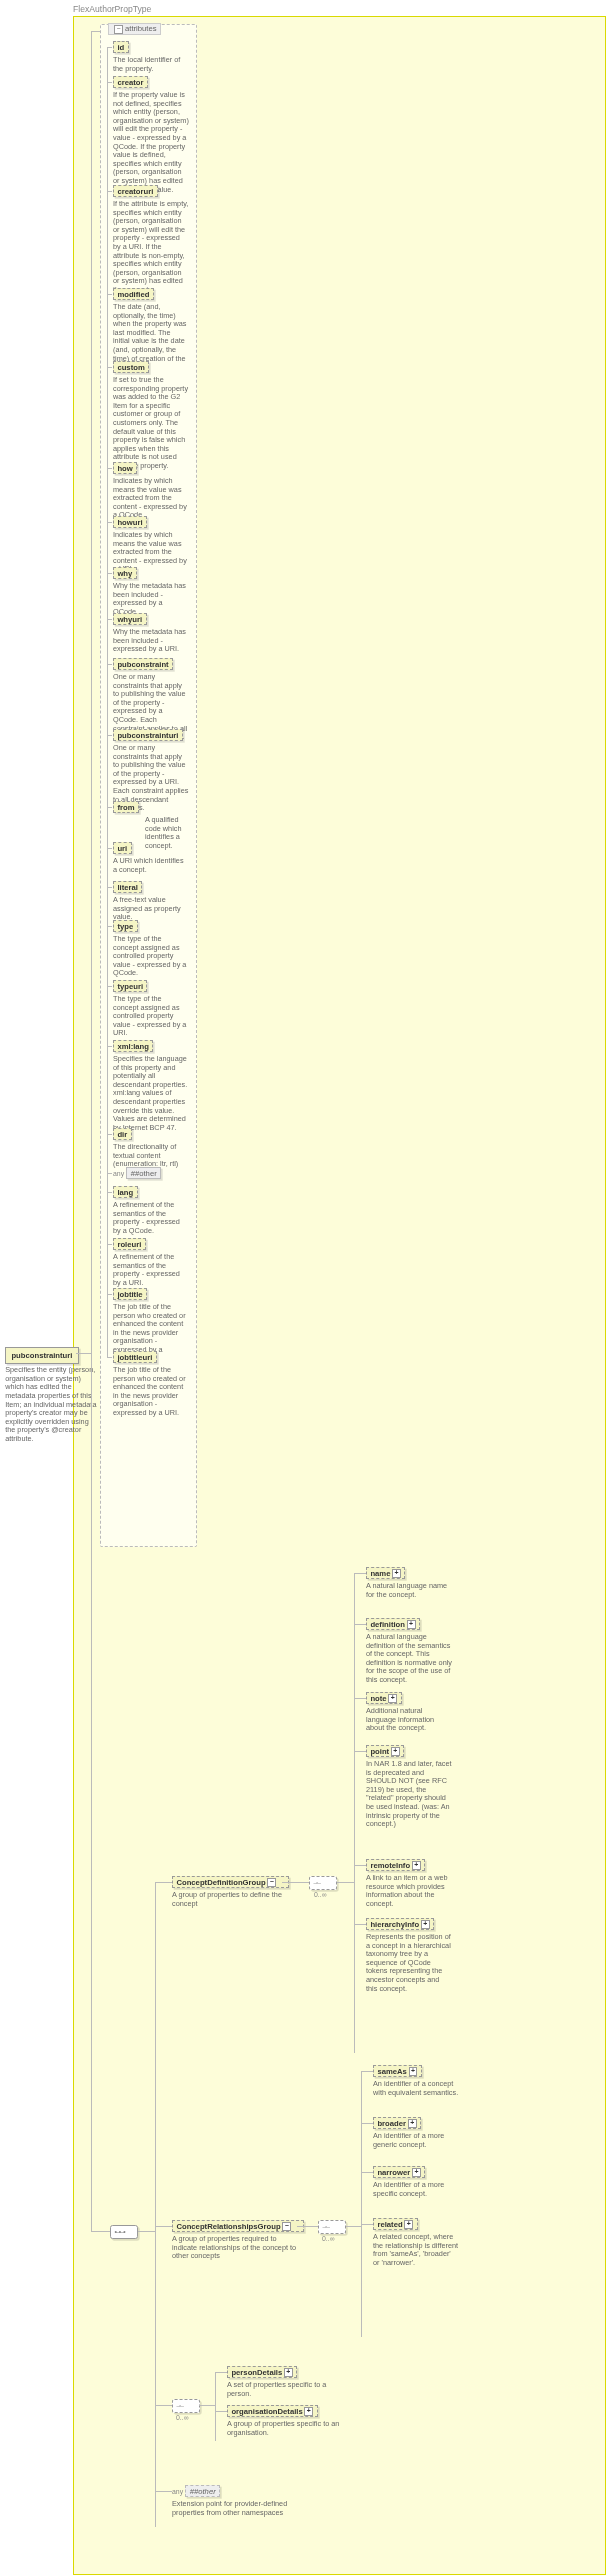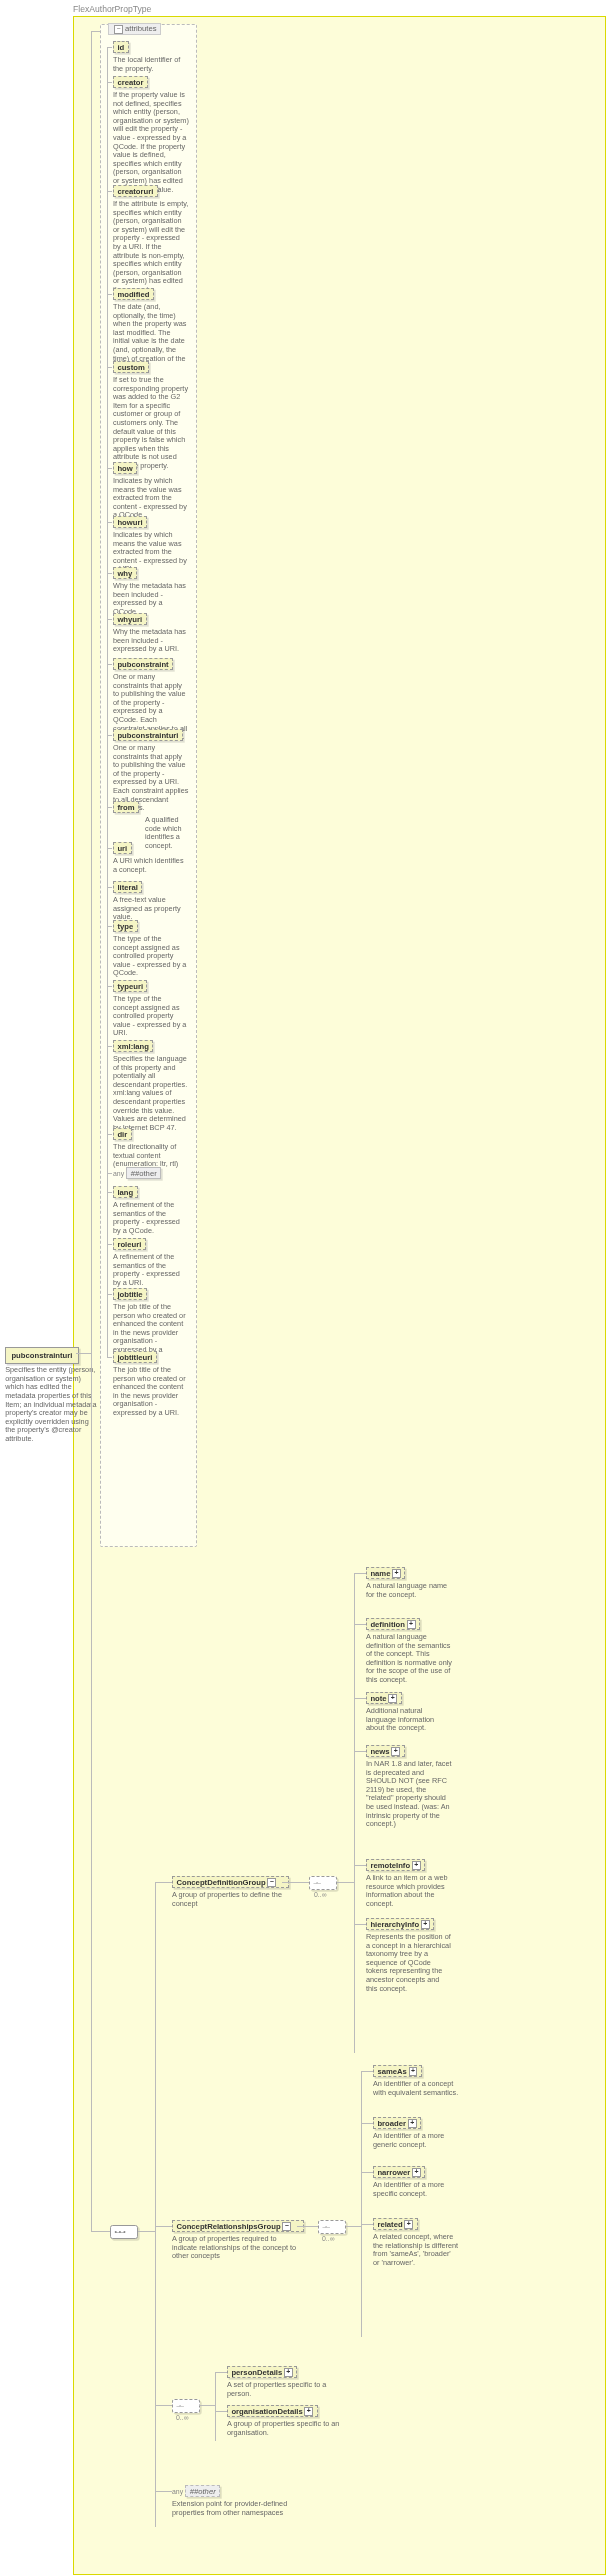--- a/index.html
+++ b/index.html
@@ -246,21 +246,21 @@
   <div class="hline" style="left:354px; top:1573px; width:12px;"></div>
   <div class="node" style="left:366px; top:1567px; width:112px;"><span class="lbl optional"><span>name</span><span class="icon-box">+</span></span><div class="desc">A natural language name for the concept.</div></div>
 
   <div class="hline" style="left:354px; top:1624px; width:12px;"></div>
   <div class="node" style="left:366px; top:1618px; width:112px;"><span class="lbl optional"><span>definition</span><span class="icon-box">+</span></span><div class="desc">A natural language definition of the semantics of the concept. This definition is normative only for the scope of the use of this concept.</div></div>
 
   <div class="hline" style="left:354px; top:1698px; width:12px;"></div>
   <div class="node" style="left:366px; top:1692px; width:112px;"><span class="lbl optional"><span>note</span><span class="icon-box">+</span></span><div class="desc">Additional natural language information about the concept.</div></div>
 
   <div class="hline" style="left:354px; top:1751px; width:12px;"></div>
-  <div class="node" style="left:366px; top:1745px; width:112px;"><span class="lbl optional"><span>news</span><span class="icon-box">+</span></span><div class="desc">In NAR 1.8 and later, facet is deprecated and SHOULD NOT (see RFC 2119) be used, the "related" property should be used instead. (was: An intrinsic property of the concept.)</div></div>
+  <div class="node" style="left:366px; top:1745px; width:112px;"><span class="lbl optional"><span>point</span><span class="icon-box">+</span></span><div class="desc">In NAR 1.8 and later, facet is deprecated and SHOULD NOT (see RFC 2119) be used, the "related" property should be used instead. (was: An intrinsic property of the concept.)</div></div>
 
   <div class="hline" style="left:354px; top:1865px; width:12px;"></div>
   <div class="node" style="left:366px; top:1859px; width:112px;"><span class="lbl optional"><span>remoteInfo</span><span class="icon-box">+</span></span><div class="desc">A link to an item or a web resource which provides information about the concept.</div></div>
 
   <div class="hline" style="left:354px; top:1924px; width:12px;"></div>
   <div class="node" style="left:366px; top:1918px; width:112px;"><span class="lbl optional"><span>hierarchyInfo</span><span class="icon-box">+</span></span><div class="desc">Represents the position of a concept in a hierarchical taxonomy tree by a sequence of QCode tokens representing the ancestor concepts and this concept.</div></div>
 
   <div class="hline" style="left:155px; top:2226px; width:17px;"></div>
   <div class="node groupRef" style="left:172px; top:2220px; width:146px;">
     <span class="lbl optional"><span>ConceptRelationshipsGroup</span><span class="icon-box">−</span></span>

